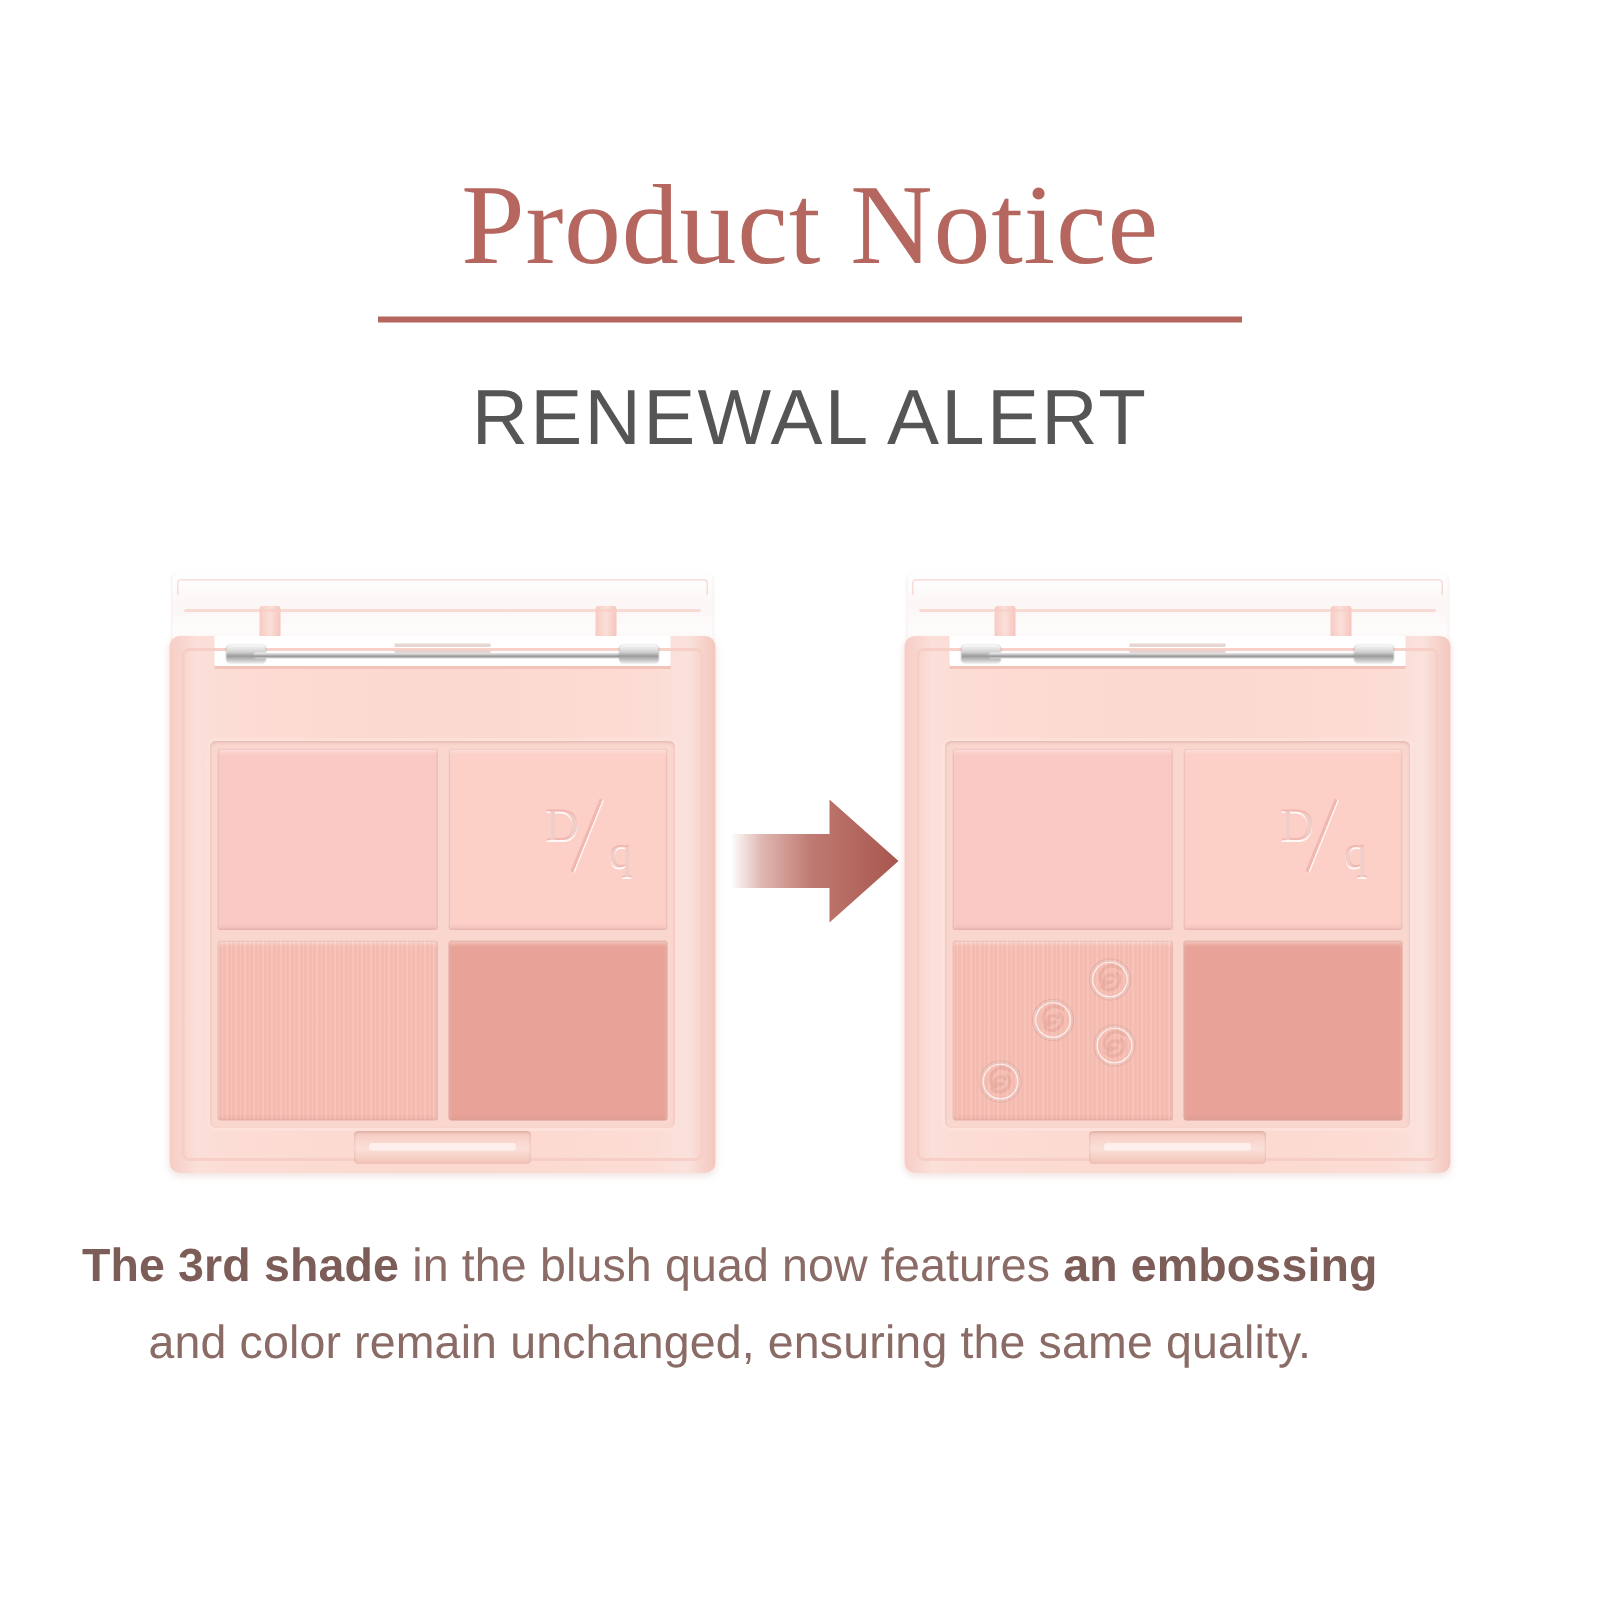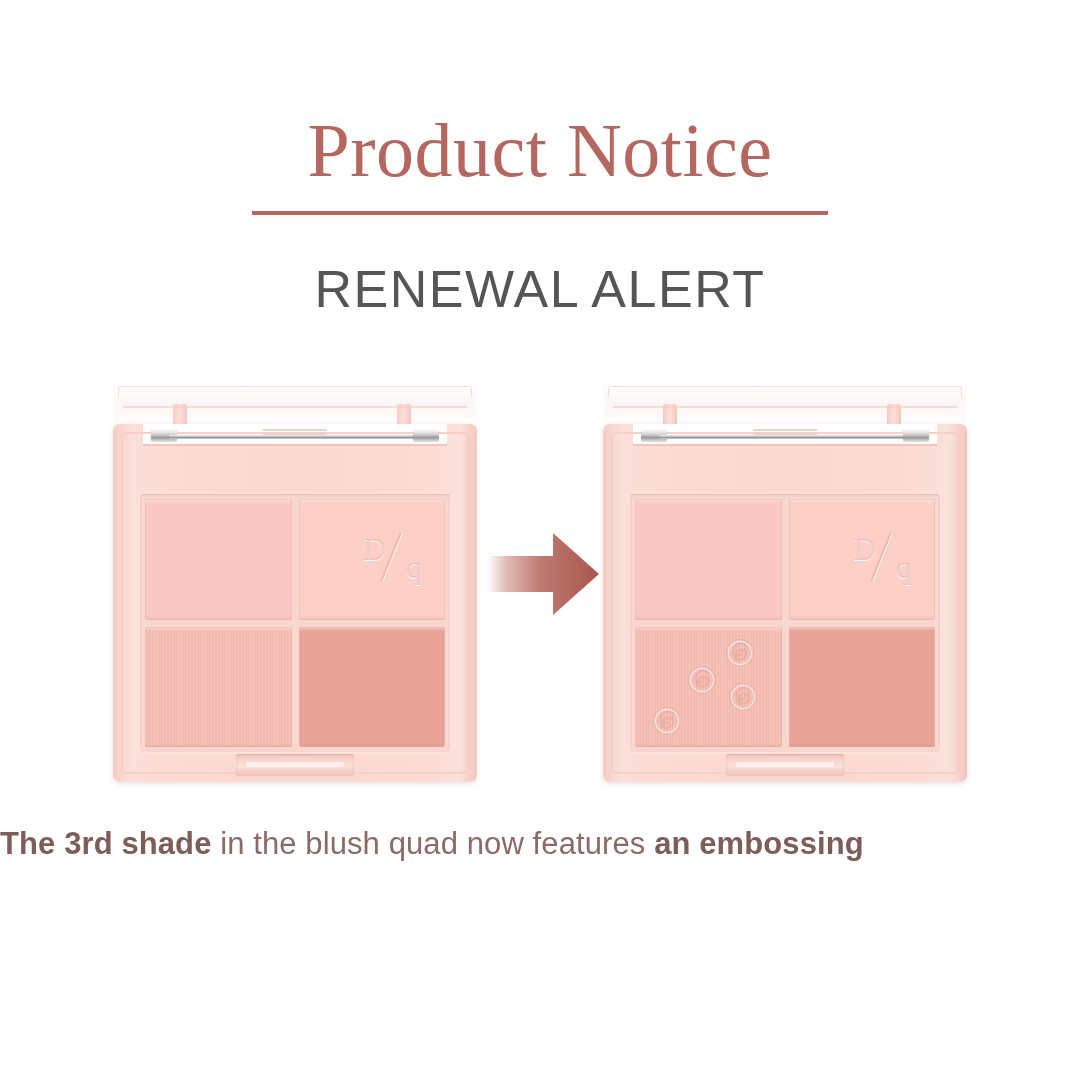--- a/index.html
+++ b/index.html
@@ -35,21 +35,21 @@
     color: #b5675f;
   }
   .title-rule {
     width: 576px;
     height: 4px;
     margin: 23px auto 0 auto;
     background: #b5675f;
   }
   .subtitle {
     margin: 0;
-    padding-top: 44px;
+    padding-top: 34px;
     font-family: "Liberation Sans", sans-serif;
     font-size: 52px;
     font-weight: 400;
     letter-spacing: 1.5px;
     color: #555555;
   }
 
   
   .compare {
     position: absolute;
@@ -322,20 +322,21 @@
     height: 88px;
   }
   .arrow-wrap svg { display: block; width: 100%; height: 100%; }
 
   
   .footer {
     position: absolute;
     top: 818px;
     left: 0;
     width: 973px;
+    text-align: center;
   }
   .footer p {
     margin: 0;
     font-family: "Liberation Sans", sans-serif;
     font-size: 31px;
     line-height: 51px;
     color: #8a6b66;
     letter-spacing: 0.1px;
   }
   .footer b { font-weight: 700; color: #7d5d58; }
@@ -488,13 +489,14 @@
       </div>
 
       <div class="thumb-notch"></div>
     </div>
   </div>
 
 </div>
 
 <div class="footer">
   <p><b>The 3rd shade</b><span> in the blush quad now features </span><b>an embossing</b></p>
+  <p>and color remain unchanged, ensuring the same quality.</p>
 </div>
 
 </body></html>

